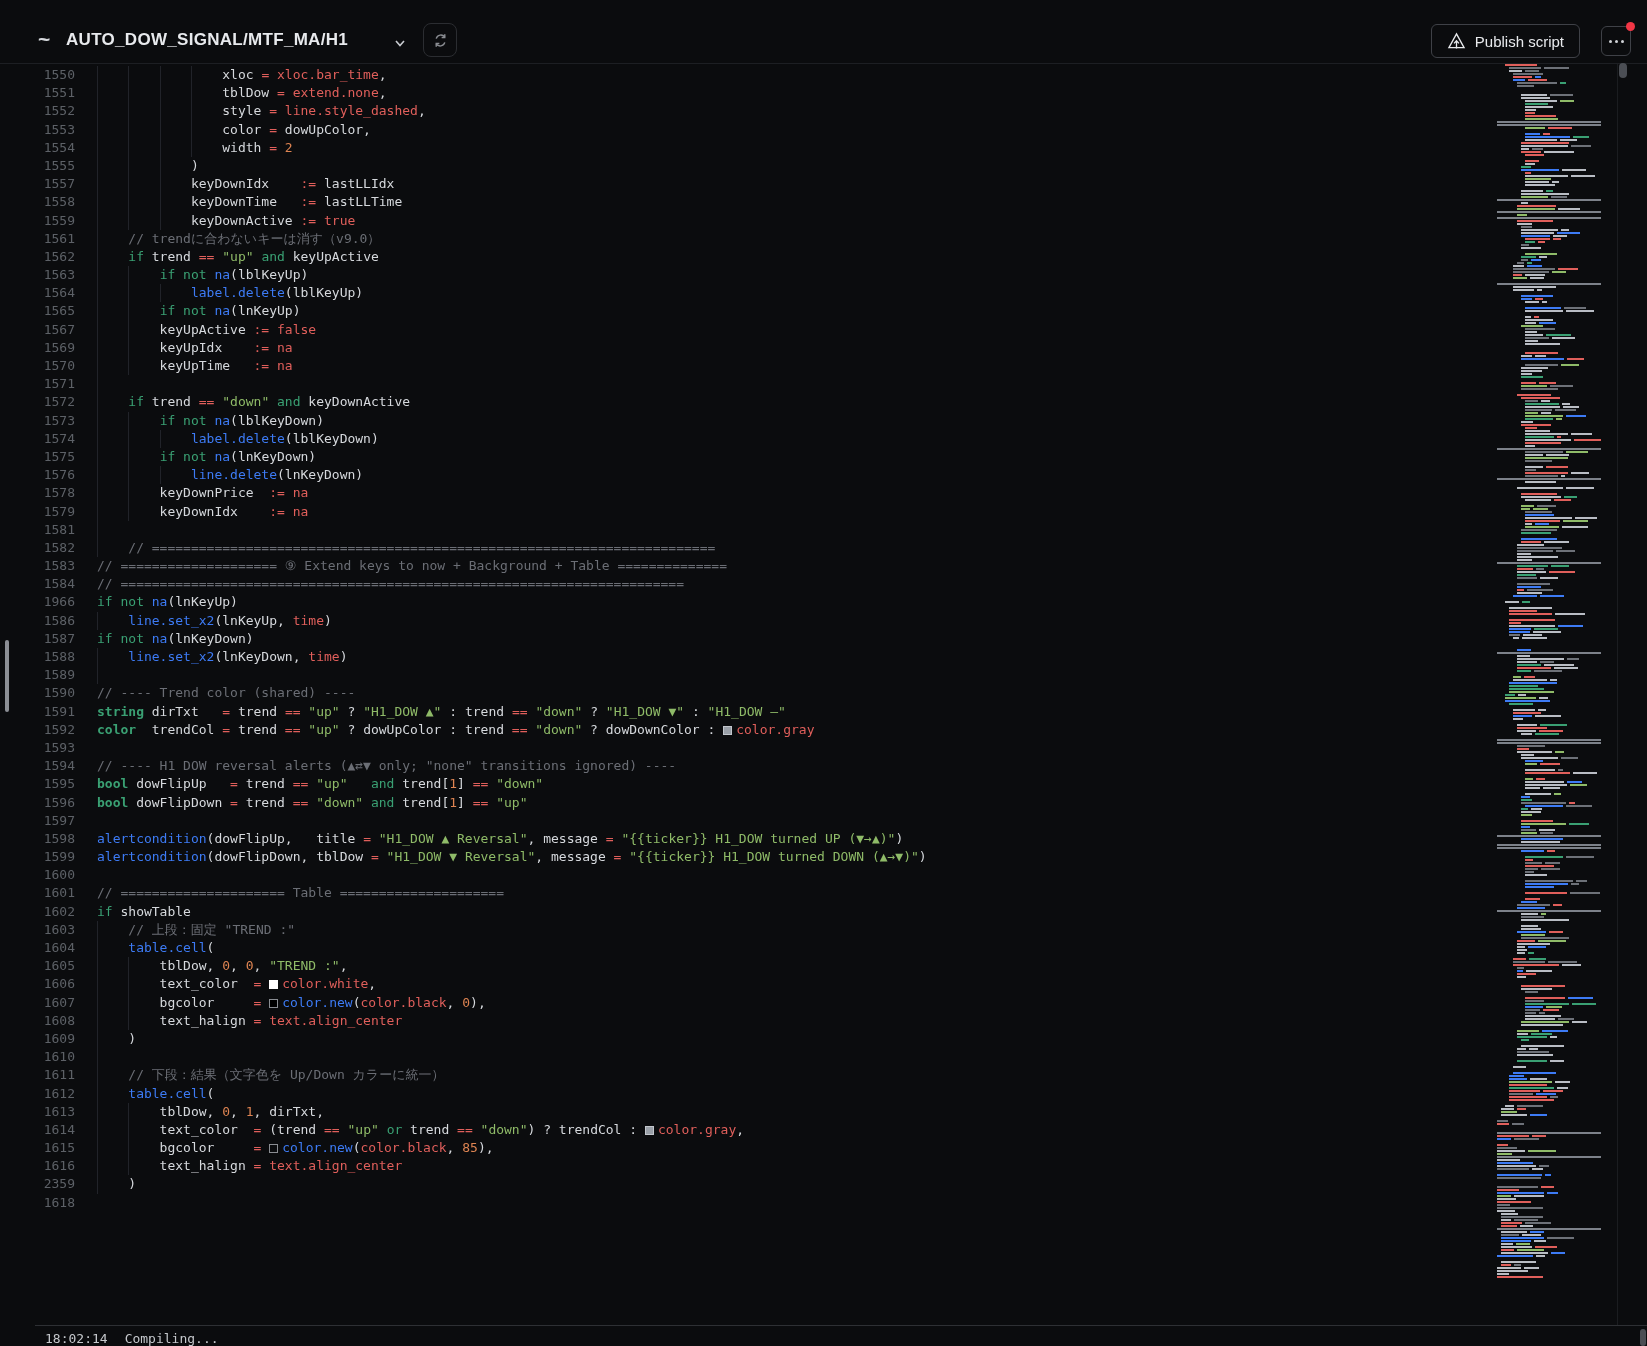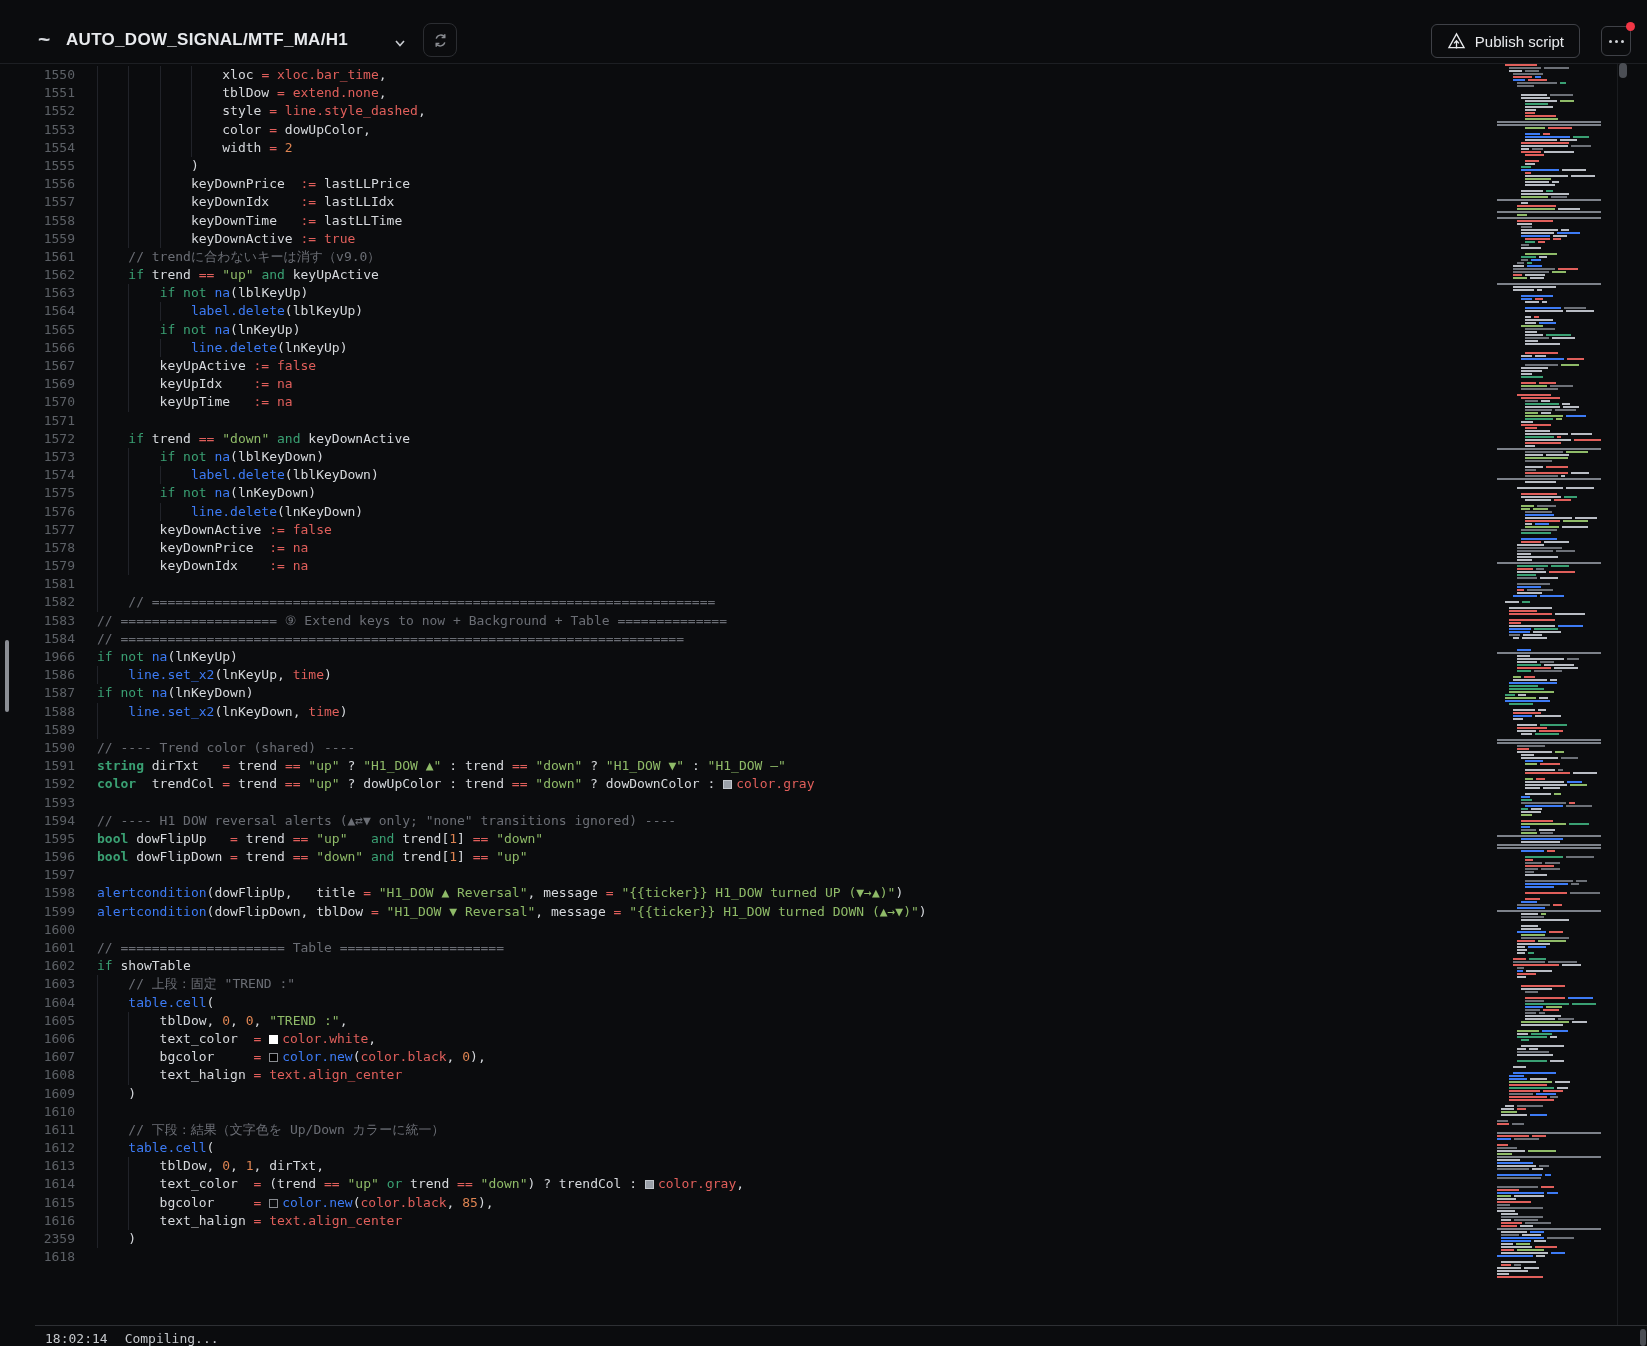--- a/index.html
+++ b/index.html
@@ -140,27 +140,20 @@
         <i class="gl" style="left: 97px;"></i>
         <i class="gl" style="left: 128.304px;"></i>
         <i class="gl" style="left: 159.608px;"></i>
         <span class="ln">1555</span>
         <span class="lc"><span class="t">            )</span></span>
       </div>
       <div class="row">
         <i class="gl" style="left: 97px;"></i>
         <i class="gl" style="left: 128.304px;"></i>
         <i class="gl" style="left: 159.608px;"></i>
-        <span class="ln">1556</span>
-        <span class="lc"><span class="t">            keyDownPrice  </span><span class="o">:=</span><span class="t"> lastLLPrice</span></span>
-      </div>
-      <div class="row">
-        <i class="gl" style="left: 97px;"></i>
-        <i class="gl" style="left: 128.304px;"></i>
-        <i class="gl" style="left: 159.608px;"></i>
         <span class="ln">1557</span>
         <span class="lc"><span class="t">            keyDownIdx    </span><span class="o">:=</span><span class="t"> lastLLIdx</span></span>
       </div>
       <div class="row">
         <i class="gl" style="left: 97px;"></i>
         <i class="gl" style="left: 128.304px;"></i>
         <i class="gl" style="left: 159.608px;"></i>
         <span class="ln">1558</span>
         <span class="lc"><span class="t">            keyDownTime   </span><span class="o">:=</span><span class="t"> lastLLTime</span></span>
       </div>
@@ -196,27 +189,20 @@
       </div>
       <div class="row">
         <i class="gl" style="left: 97px;"></i>
         <i class="gl" style="left: 128.304px;"></i>
         <span class="ln">1565</span>
         <span class="lc"><span class="t">        </span><span class="k">if</span><span class="t"> </span><span class="k">not</span><span class="t"> </span><span class="f">na</span><span class="t">(lnKeyUp)</span></span>
       </div>
       <div class="row">
         <i class="gl" style="left: 97px;"></i>
         <i class="gl" style="left: 128.304px;"></i>
-        <i class="gl" style="left: 159.608px;"></i>
-        <span class="ln">1566</span>
-        <span class="lc"><span class="t">            </span><span class="f">line.delete</span><span class="t">(lnKeyUp)</span></span>
-      </div>
-      <div class="row">
-        <i class="gl" style="left: 97px;"></i>
-        <i class="gl" style="left: 128.304px;"></i>
         <span class="ln">1567</span>
         <span class="lc"><span class="t">        keyUpActive </span><span class="o">:=</span><span class="t"> </span><span class="b">false</span></span>
       </div>
       <div class="row">
         <i class="gl" style="left: 97px;"></i>
         <i class="gl" style="left: 128.304px;"></i>
         <span class="ln">1569</span>
         <span class="lc"><span class="t">        keyUpIdx    </span><span class="o">:=</span><span class="t"> </span><span class="b">na</span></span>
       </div>
       <div class="row">
@@ -253,26 +239,20 @@
         <i class="gl" style="left: 128.304px;"></i>
         <span class="ln">1575</span>
         <span class="lc"><span class="t">        </span><span class="k">if</span><span class="t"> </span><span class="k">not</span><span class="t"> </span><span class="f">na</span><span class="t">(lnKeyDown)</span></span>
       </div>
       <div class="row">
         <i class="gl" style="left: 97px;"></i>
         <i class="gl" style="left: 128.304px;"></i>
         <i class="gl" style="left: 159.608px;"></i>
         <span class="ln">1576</span>
         <span class="lc"><span class="t">            </span><span class="f">line.delete</span><span class="t">(lnKeyDown)</span></span>
-      </div>
-      <div class="row">
-        <i class="gl" style="left: 97px;"></i>
-        <i class="gl" style="left: 128.304px;"></i>
-        <span class="ln">1577</span>
-        <span class="lc"><span class="t">        keyDownActive </span><span class="o">:=</span><span class="t"> </span><span class="b">false</span></span>
       </div>
       <div class="row">
         <i class="gl" style="left: 97px;"></i>
         <i class="gl" style="left: 128.304px;"></i>
         <span class="ln">1578</span>
         <span class="lc"><span class="t">        keyDownPrice  </span><span class="o">:=</span><span class="t"> </span><span class="b">na</span></span>
       </div>
       <div class="row">
         <i class="gl" style="left: 97px;"></i>
         <i class="gl" style="left: 128.304px;"></i>

